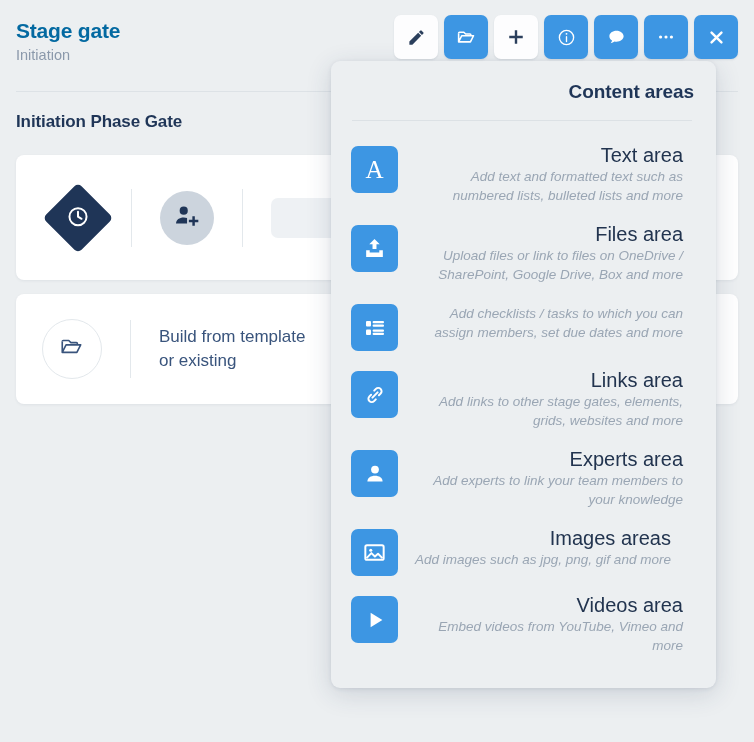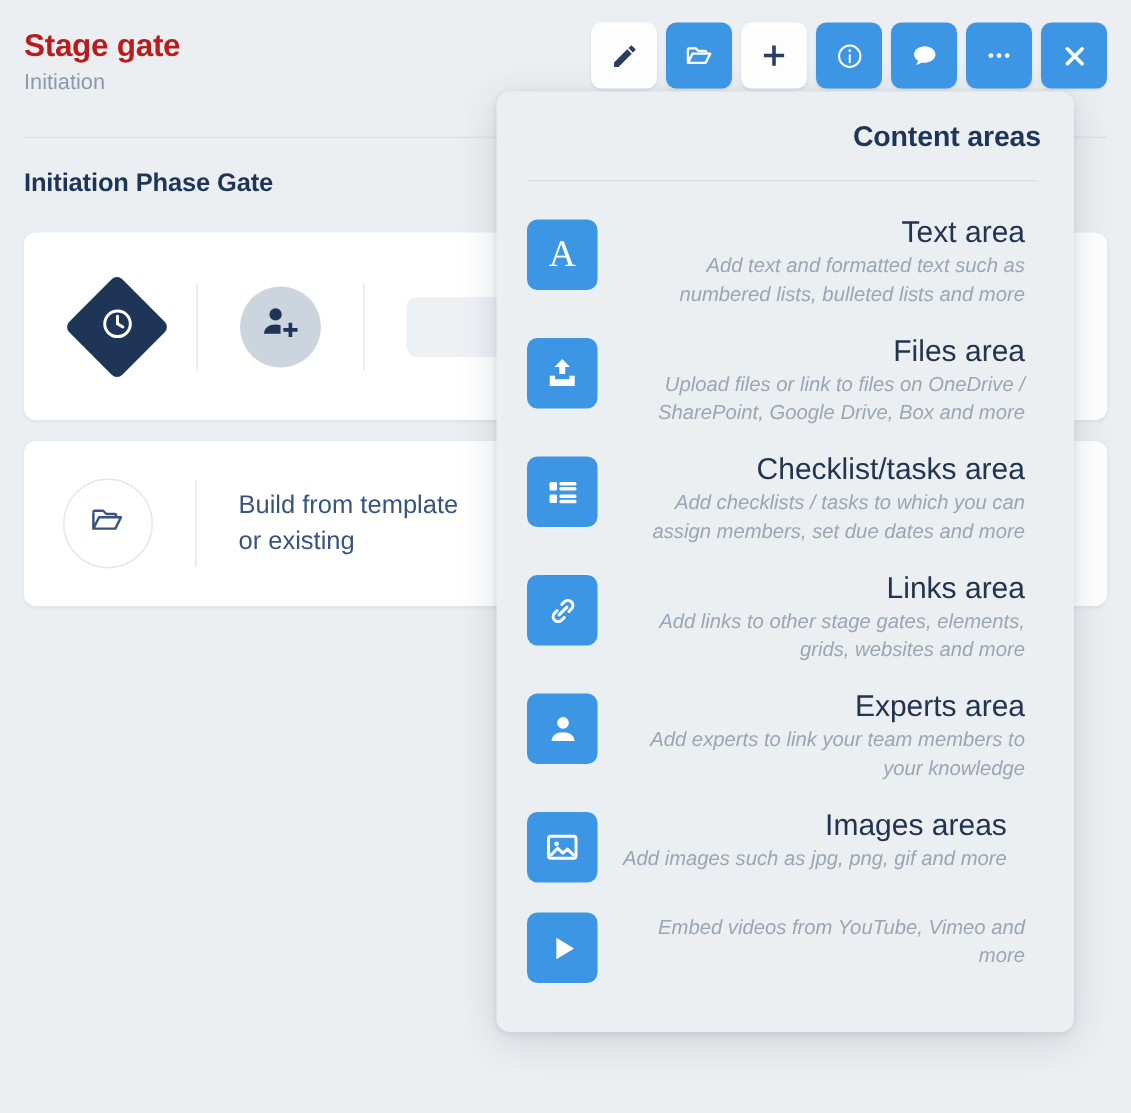--- a/index.html
+++ b/index.html
@@ -19,21 +19,21 @@
   
   .header {
     position: absolute;
     left: 0; top: 0;
     width: 754px;
     padding: 18px 16px 0 16px;
   }
   .page-title {
     font-size: 21px;
     font-weight: bold;
-    color: #b91c1c;
+    color: #0369a1;
     letter-spacing: -0.2px;
     line-height: 26px;
   }
   .page-subtitle {
     font-size: 14.5px;
     color: #8b99ab;
     line-height: 20px;
     margin-top: 1px;
   }
   .hr {
@@ -363,21 +363,20 @@
             <svg width="24" height="24" viewBox="0 0 24 24" fill="#fff">
               <rect x="3" y="5" width="5" height="5.6" rx="1"></rect>
               <rect x="9.6" y="5" width="11.4" height="2.3" rx="1"></rect>
               <rect x="9.6" y="8.4" width="11.4" height="2.3" rx="1"></rect>
               <rect x="3" y="13.4" width="5" height="5.6" rx="1"></rect>
               <rect x="9.6" y="13.4" width="11.4" height="2.3" rx="1"></rect>
               <rect x="9.6" y="16.8" width="11.4" height="2.3" rx="1"></rect>
             </svg>
           </div>
           <div class="area-text">
-            <div class="area-name">Checklist/tasks area</div>
             <div class="area-desc">Add checklists / tasks to which you can assign members, set due dates and more</div>
           </div>
         </div>
         <div class="area-item">
           <div class="area-icon">
             <svg width="24" height="24" viewBox="0 0 24 24" fill="none" stroke="#fff" stroke-width="2" stroke-linecap="round">
               <path d="M9.4 14.6l5.2-5.2"></path>
               <path d="M11.2 7.6l1.7-1.7a3.3 3.3 0 014.7 4.7l-1.7 1.7"></path>
               <path d="M12.8 16.4l-1.7 1.7a3.3 3.3 0 01-4.7-4.7l1.7-1.7"></path>
             </svg>
@@ -412,19 +411,20 @@
             <div class="area-desc">Add images such as jpg, png, gif and more</div>
           </div>
         </div>
         <div class="area-item">
           <div class="area-icon">
             <svg width="24" height="24" viewBox="0 0 24 24" fill="#fff">
               <path d="M7.6 4.8L19.4 12 7.6 19.2z"></path>
             </svg>
           </div>
           <div class="area-text">
+            <div class="area-name">Videos area</div>
             <div class="area-desc">Embed videos from YouTube, Vimeo and more</div>
           </div>
         </div>
       </div>
   </div>
 
 </div>
 
 </body></html>

